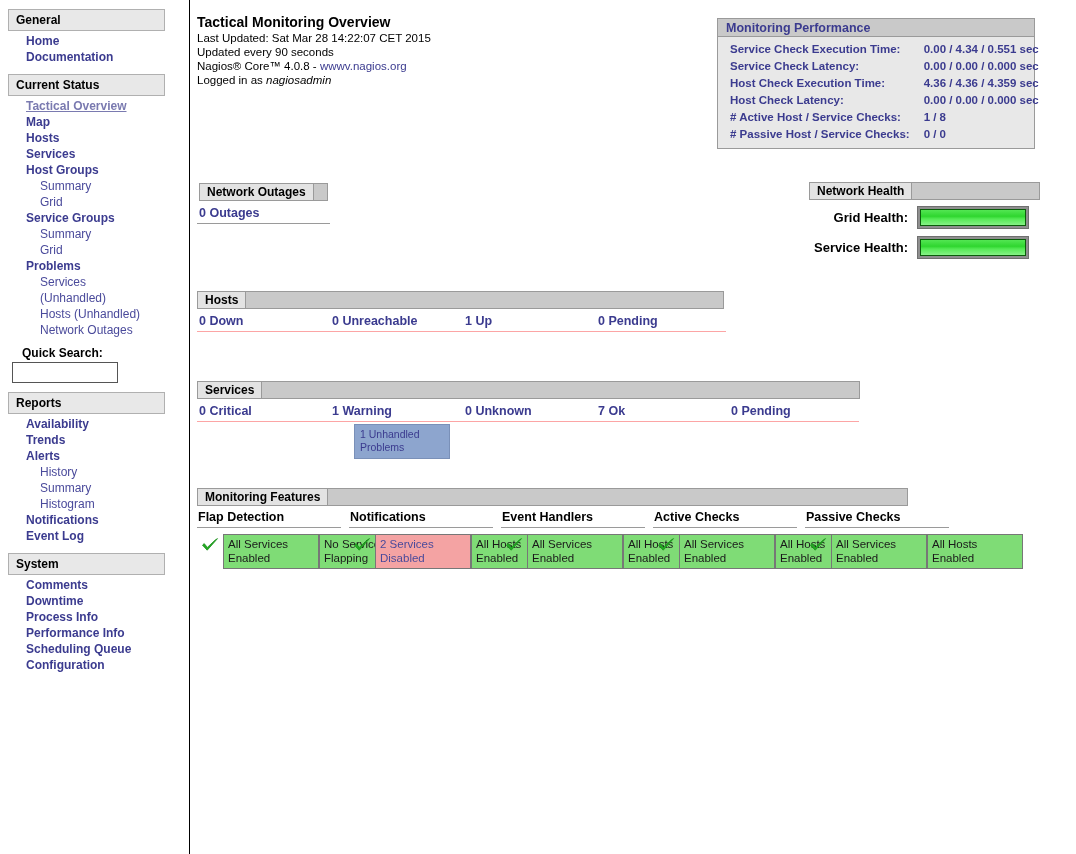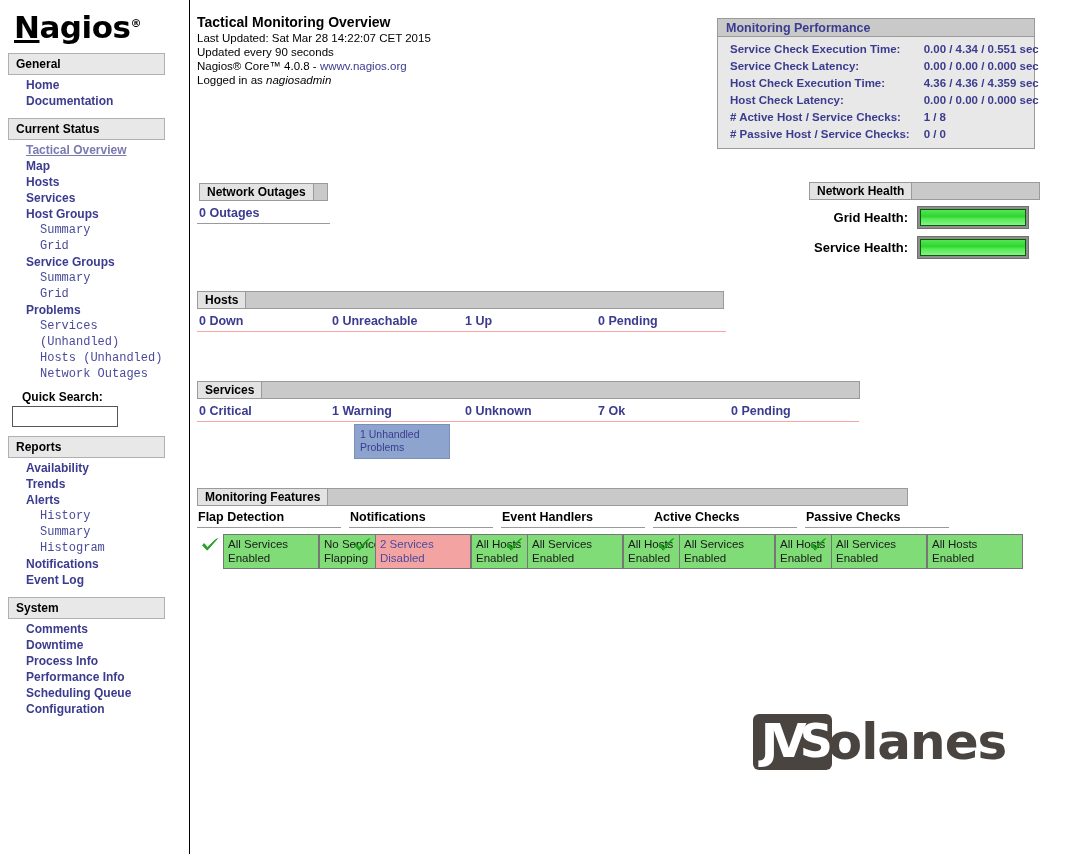--- a/index.html
+++ b/index.html
@@ -55,21 +55,20 @@
     font-size: 12px;
     font-weight: bold;
     color: #3b3b8f;
     white-space: nowrap;
     cursor: pointer;
   }
   .nav-item.sub {
     padding-left: 40px;
     font-weight: normal;
     color: #4a4a9b;
-    font-family: Liberation Mono, monospace;
   }
   .nav-item.active {
     color: #7a7ab0;
     text-decoration: underline;
   }
   .quick-search-label {
     margin: 8px 0 2px 22px;
     font-size: 12px;
     font-weight: bold;
     color: #000000;
@@ -254,21 +253,20 @@
     line-height: 50px;
     letter-spacing: -1px;
   }
 </style>
 </head>
 <body>
 
 <div id="page">
 
   <div id="sidebar">
-    <div class="nagios-logo"><span class="nchar">N</span><span>agios</span><span class="reg">®</span></div>
     <div id="sidebar-sections">
         <div class="nav-header">General</div>
         <ul class="nav-list">
           <li class="nav-item">Home</li>
           <li class="nav-item">Documentation</li>
         </ul>
         <div class="nav-header">Current Status</div>
         <ul class="nav-list">
           <li class="nav-item active">Tactical Overview</li>
           <li class="nav-item">Map</li>
@@ -494,18 +492,14 @@
           </div>
           <div class="feat-items">
             <div class="feat-item ok" style="width: 96px;">All Services
 Enabled</div>
             <div class="feat-item ok" style="width: 96px;">All Hosts Enabled</div>
           </div>
         </div>
       </div>
     </div>
 
-  <div id="jvs-logo">
-    <span class="jvs-mark">JVS</span>
-      <span class="jvs-rest">olanes</span>
-  </div>
 
 </div>
 
 </body></html>

